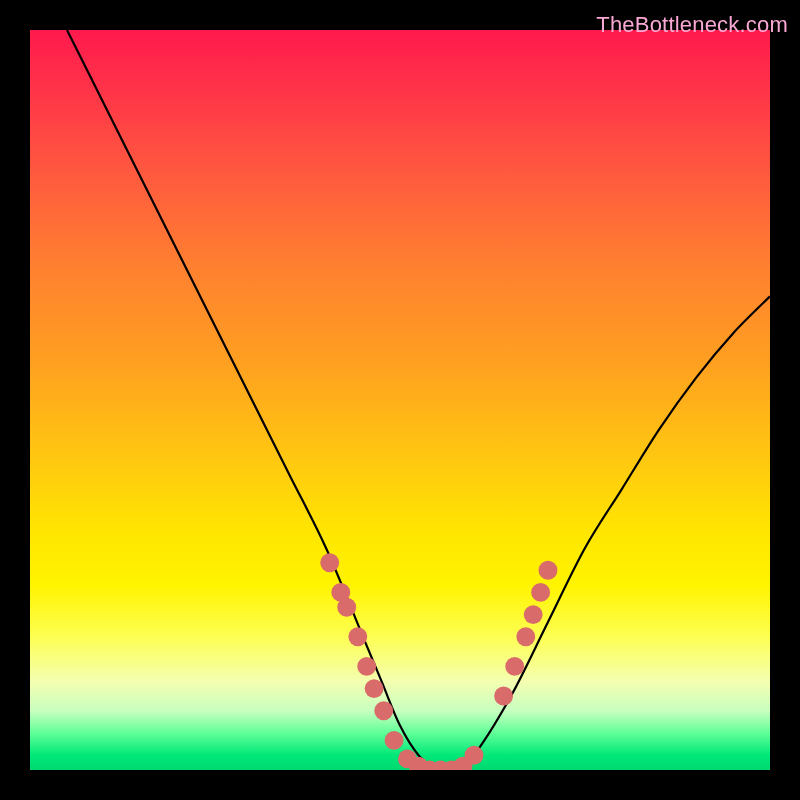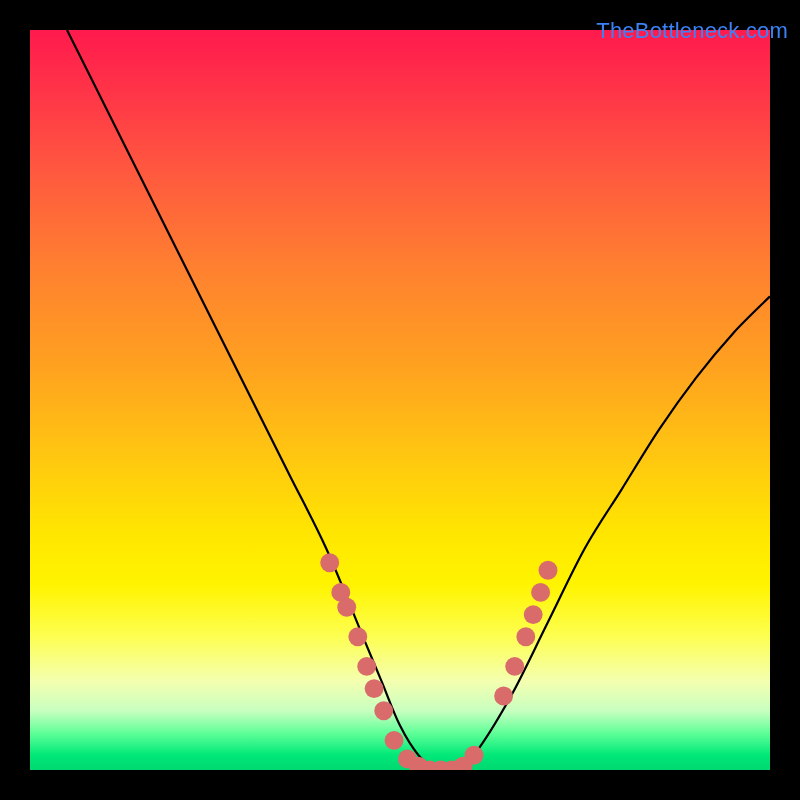--- a/index.html
+++ b/index.html
@@ -30,23 +30,23 @@
       #f4ffb0 88%,
       #c8ffc0 92%,
       #60ff98 95%,
       #00e878 98%,
       #00d870 100%
     );
     overflow: hidden;
   }
   .watermark {
     position: absolute;
-    top: 18px;
+    top: 12px;
     right: 12px;
-    color: #3b82f6;
+    color: #f9a8d4;
     font-size: 22px;
     font-weight: 500;
     letter-spacing: 0.2px;
     z-index: 10;
   }
   svg.curve {
     position: absolute;
     left: 0;
     top: 0;
     width: 740px;

